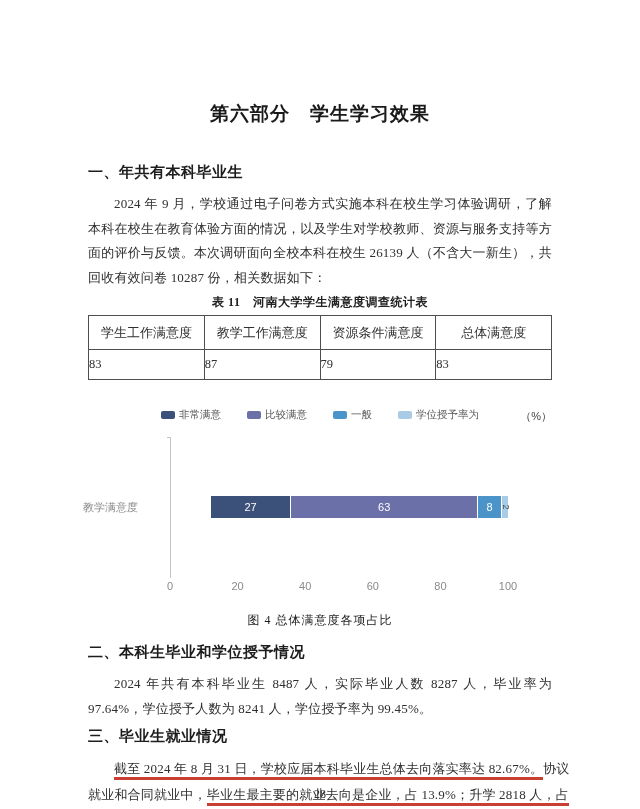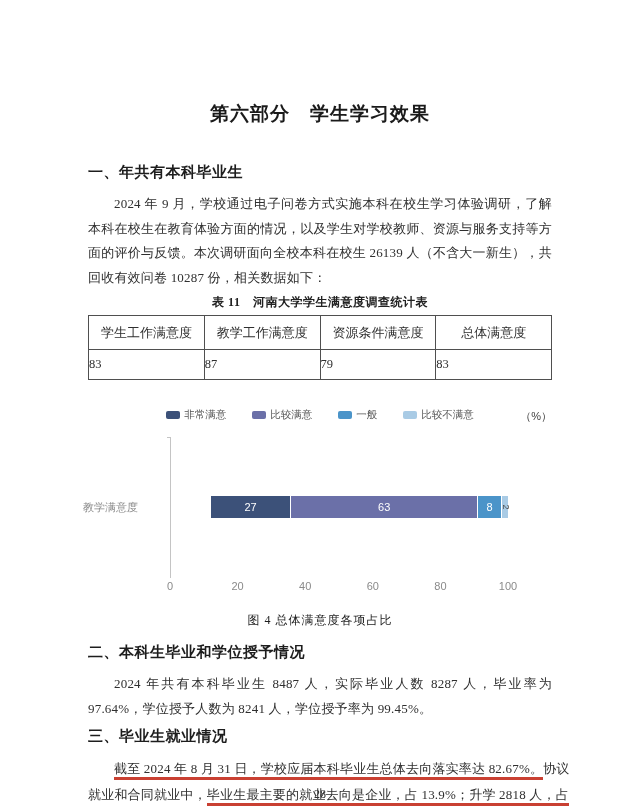--- a/index.html
+++ b/index.html
@@ -108,21 +108,21 @@
           <span class="legend-item">
             <span class="swatch" style="background: rgb(107, 112, 168);"></span>
             <span>比较满意</span>
           </span>
           <span class="legend-item">
             <span class="swatch" style="background: rgb(75, 148, 201);"></span>
             <span>一般</span>
           </span>
           <span class="legend-item">
             <span class="swatch" style="background: rgb(169, 203, 229);"></span>
-            <span>比较不满意</span>
+            <span>学位授予率为</span>
           </span>
         </div>
       <span class="unit-label">（%）</span>
     </div>
     <div class="plot">
       <span class="cat-label">教学满意度</span>
       <div class="bar" id="bar">
           <div class="bar-seg" style="width: 27%; background: rgb(60, 81, 121);">
             <span class="val">27</span>
           </div>

